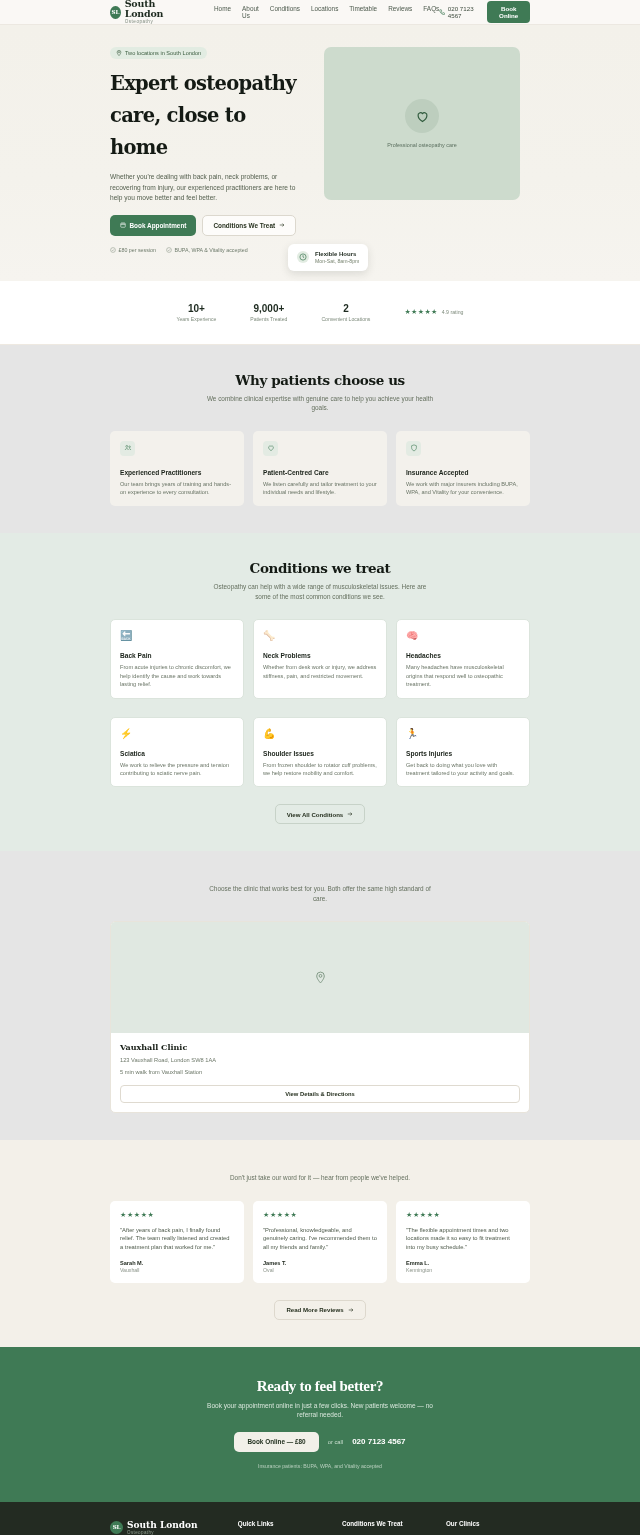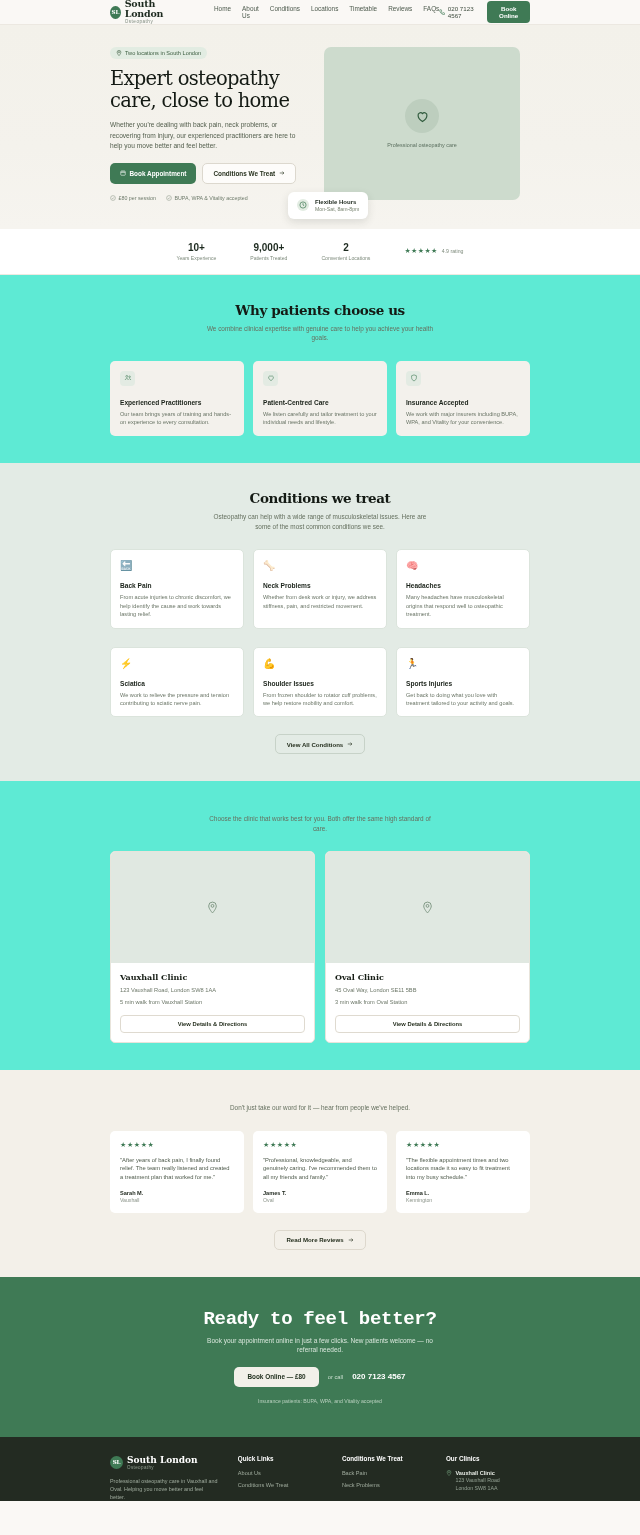--- a/index.html
+++ b/index.html
@@ -50,22 +50,22 @@
     position: relative;
   }
   .hero-inner { width: 420px; margin: 0 auto; display: flex; gap: 18px; }
   .hero-left { width: 196px; }
   .pill {
     display: inline-flex; align-items: center; gap: 3px;
     background: #e2ece2; color: #3e5f42;
     font-size: 5.6px; padding: 3px 6px; border-radius: 20px; margin-bottom: 9px;
   }
   h1.hero-title {
-    font-family: "DejaVu Serif", serif; font-size: 19.5px; line-height: 22px;
-    font-weight: normal; letter-spacing: -.7px; color: #141a14;
+    font-family: "DejaVu Serif", serif; font-size: 19.5px; line-height: 32px;
+    font-weight: bold; letter-spacing: -.7px; color: #141a14;
   }
   .hero-sub { font-size: 6.6px; line-height: 10.5px; color: #55604f; margin-top: 8px; width: 186px; }
   .hero-btns { display: flex; gap: 6px; margin-top: 11px; }
   .btn-primary {
     background: #3f7a55; color: #fff; font-size: 6.4px; font-weight: bold;
     padding: 6px 10px; border-radius: 5px; border: none;
     display: inline-flex; align-items: center; gap: 3.5px;
   }
   .btn-ghost {
     background: #fdfcfa; color: #28321f; font-size: 6.4px; font-weight: bold;
@@ -93,31 +93,31 @@
   }
   .float-icon {
     width: 12px; height: 12px; border-radius: 50%; background: #e2ece2;
     display: flex; align-items: center; justify-content: center;
   }
   .float-title { font-size: 6px; font-weight: bold; color: #1f2a1f; line-height: 8px; }
   .float-sub { font-size: 5.2px; color: #77836f; line-height: 7px; }
 
   
   .stats { background: #fff; border-bottom: 1px solid #eee9e1; padding: 10px 0; }
-  .stats-inner { width: 420px; margin: 3px auto; display: flex; align-items: center; justify-content: center; gap: 34px; }
+  .stats-inner { width: 420px; margin: 12px auto; display: flex; align-items: center; justify-content: center; gap: 34px; }
   .stat { text-align: center; }
   .stat-num { font-size: 10px; font-weight: bold; color: #1d2a1f; line-height: 12px; }
   .stat-label { font-size: 5.1px; color: #7d8a7b; margin-top: 1px; }
   .rating { display: flex; align-items: center; gap: 4px; }
   .stars { color: #3f7a55; font-size: 7px; letter-spacing: .4px; }
   .rating-text { font-size: 5.2px; color: #7d8a7b; }
 
   
   .section { padding: 27px 0; }
-  .bg-cream { background: #5eead4; }
+  .bg-cream { background: #e5e5e5; }
   .bg-sage { background: #e3ebe5; }
   .bg-warm { background: #f3f0e9; }
   h2.sec-title {
     font-family: "DejaVu Serif", serif; font-size: 13.5px; font-weight: bold;
     text-align: center; letter-spacing: -.4px; color: #141a14;
   }
   .sec-sub {
     font-size: 6.4px; line-height: 9.5px; color: #65705f;
     text-align: center; max-width: 230px; margin: 6px auto 0;
   }
@@ -162,21 +162,21 @@
   
   .testi-card { flex: 1; background: #fff; border-radius: 5px; padding: 10px; }
   .testi-stars { color: #3f7a55; font-size: 7px; letter-spacing: .6px; }
   .testi-quote { font-size: 5.8px; line-height: 8.6px; color: #4e5a4b; margin-top: 7px; }
   .testi-name { font-size: 5.6px; font-weight: bold; color: #1d251b; margin-top: 8px; }
   .testi-loc { font-size: 5.2px; color: #8a9388; margin-top: 1px; }
 
   
   .cta { background: #3f7a55; padding: 31px 0 33px; text-align: center; }
   h2.cta-title {
-    font-family: Liberation Mono, monospace; font-size: 19px; font-weight: bold;
+    font-family: Liberation Serif, serif; font-size: 15px; font-weight: bold;
     color: #fff; letter-spacing: -.3px;
   }
   .cta-sub { font-size: 6.5px; line-height: 9.6px; color: #d9e7dc; max-width: 235px; margin: 6px auto 0; }
   .cta-row { display: flex; align-items: center; justify-content: center; gap: 9px; margin-top: 12px; }
   .btn-cta {
     background: #f2f0e9; color: #22301f; font-size: 6.4px; font-weight: bold;
     border: none; border-radius: 5px; padding: 6.5px 13px;
   }
   .cta-orcall { font-size: 5.8px; color: #cbdfd0; }
   .cta-phone { font-size: 8px; font-weight: bold; color: #fff; }
@@ -435,36 +435,20 @@
               </svg>
           </span>
         </div>
         <div class="loc-body">
           <div class="loc-name serif">Vauxhall Clinic</div>
           <div class="loc-line">123 Vauxhall Road, London SW8 1AA</div>
           <div class="loc-line">5 min walk from Vauxhall Station</div>
           <button class="loc-btn">View Details &amp; Directions</button>
         </div>
       </div>
-      <div class="loc-card">
-        <div class="loc-map">
-          <span>
-            <svg width="13" height="13" viewBox="0 0 24 24" fill="none" stroke="#6f8a74" stroke-width="1.5">
-                <path d="M12 22s7-7.4 7-13a7 7 0 1 0-14 0c0 5.6 7 13 7 13z"></path>
-                <circle cx="12" cy="9" r="2.6"></circle>
-              </svg>
-          </span>
-        </div>
-        <div class="loc-body">
-          <div class="loc-name serif">Oval Clinic</div>
-          <div class="loc-line">45 Oval Way, London SE11 5BB</div>
-          <div class="loc-line">3 min walk from Oval Station</div>
-          <button class="loc-btn">View Details &amp; Directions</button>
-        </div>
-      </div>
     </div>
   </div>
 </div>
 
 <div class="section bg-warm">
   <div class="wrap">
     <p class="sec-sub">Don't just take our word for it — hear from people we've helped.</p>
     <div class="grid3">
       <div class="testi-card">
         <div class="testi-stars">★★★★★</div>

